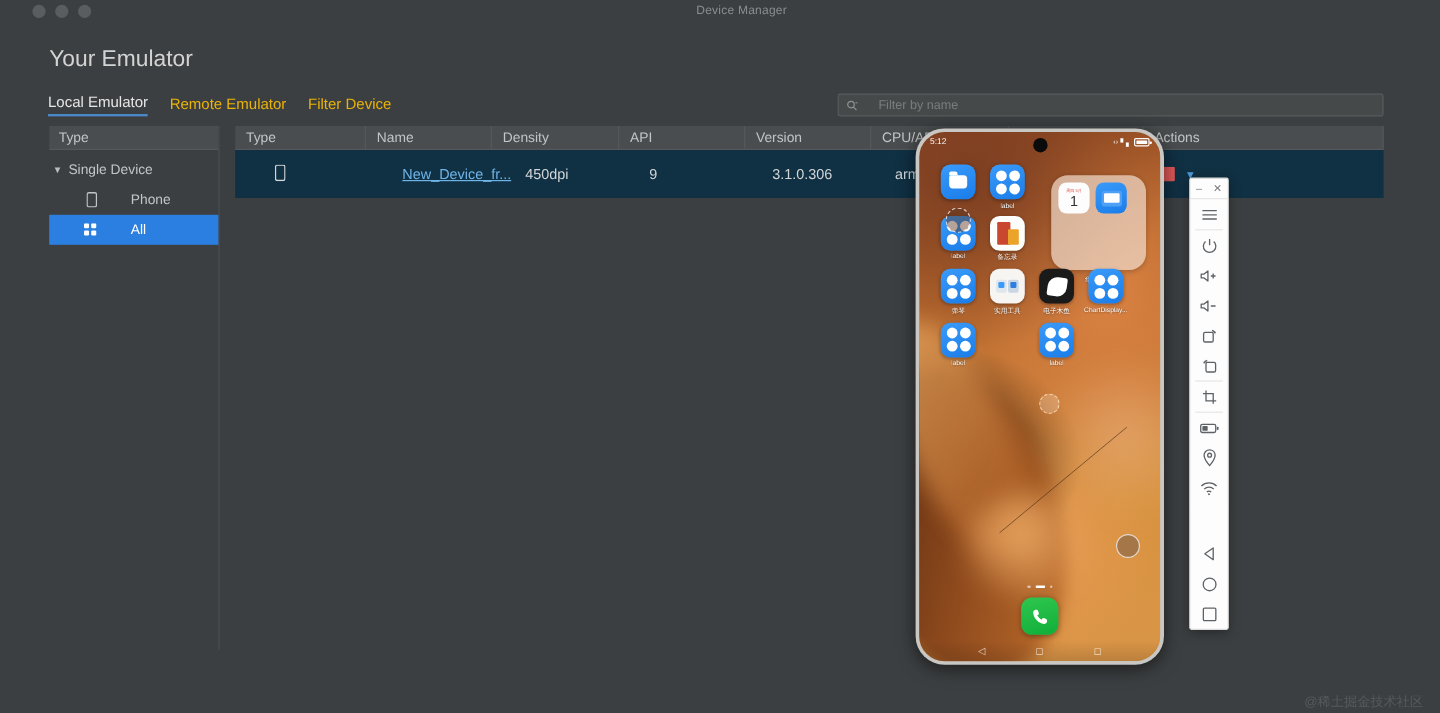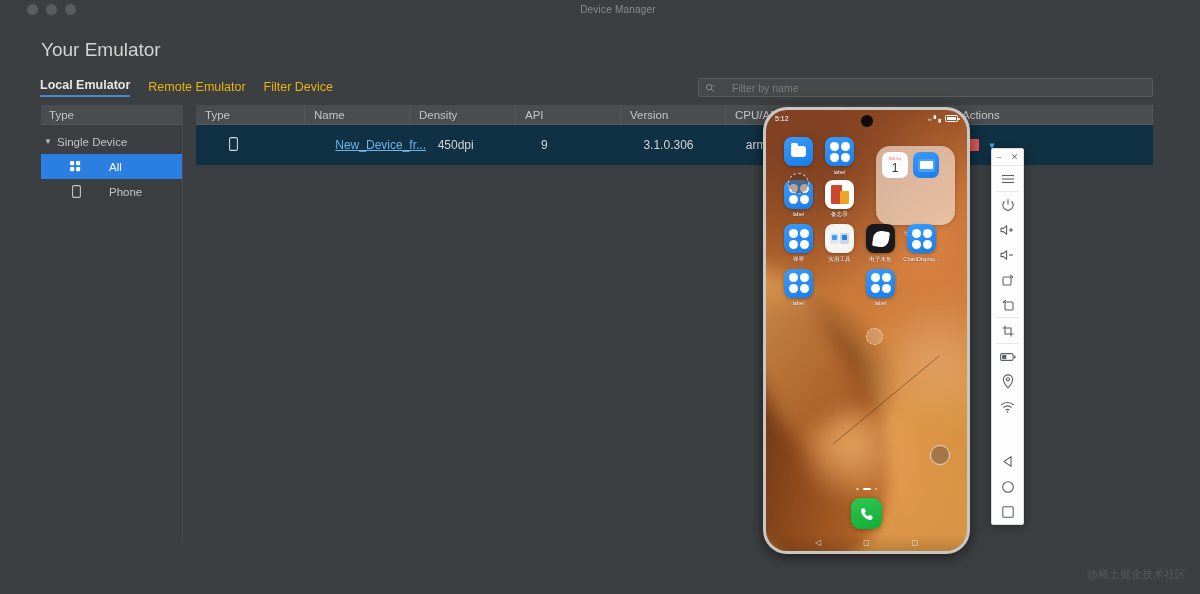--- a/index.html
+++ b/index.html
@@ -38,21 +38,21 @@
     font-size: 19px; color: #d3d3d3; font-weight: 400;
   }
   .tabs {
     position: absolute; left: 40px; top: 78px;
     display: flex; align-items: flex-end; gap: 18px;
   }
   .tab {
     font-size: 12.5px; color: #eab308; padding-bottom: 3px; cursor: default;
   }
   .tab.active {
-    color: #e6e6e6; font-weight: bold;
+    color: #e6e6e6; font-weight: normal;
     border-bottom: 2px solid #4a88c7;
   }
 
   
   .filter-box {
     position: absolute; left: 698px; top: 78px;
     width: 455px; height: 19px;
     background: #45494a;
     border: 1px solid #585b5d;
     border-radius: 2px;
@@ -132,21 +132,21 @@
     margin-left: 10px; color: #4a9ada; font-size: 11px;
   }
   .phone-glyph { font-size: 13px; color: #d3d6d8; }
 
   
   .bottom-bar {
     position: absolute; left: 0; bottom: 0;
     width: 1200px; height: 52px;
   }
   .watermark {
-    position: absolute; right: 14px; bottom: 12px;
+    position: absolute; right: 14px; bottom: 2px;
     font-size: 11px; color: #565a5c; margin-left: 36px;
   }
 
   
   .phone {
     position: absolute; left: 763px; top: 107px;
     width: 207px; height: 447px;
     border-radius: 24px;
     background: #c9c7c3;
     padding: 3px;
@@ -396,39 +396,39 @@
     <span class="filter-placeholder">Filter by name</span>
   </div>
 
   <div class="tree-panel">
     <div class="tree-head">Type</div>
     <div class="tree-body">
       <div class="tree-row">
         <span class="caret">▼</span>
         <span class="tree-label">Single Device</span>
       </div>
+      <div class="tree-row child">
+        <span class="tree-icon">
+          <svg width="9" height="13" viewBox="0 0 9 13">
+              <rect x="0.6" y="0.6" width="7.8" height="11.8" rx="1.4" fill="none" stroke="#c2c4c6" stroke-width="1.1"></rect>
+            </svg>
+        </span>
+        <span class="tree-label">Phone</span>
+      </div>
       <div class="tree-row child selected">
         <span class="tree-icon">
           <svg width="12" height="11" viewBox="0 0 12 11">
             <rect x="0" y="0" width="4.2" height="4.2" rx="1" fill="#ffffff"></rect>
             <rect x="6" y="0" width="4.2" height="4.2" rx="1" fill="#ffffff"></rect>
             <rect x="0" y="6" width="4.2" height="4.2" rx="1" fill="#ffffff"></rect>
             <rect x="6" y="6" width="4.2" height="4.2" rx="1" fill="#ffffff"></rect>
           </svg>
         </span>
         <span class="tree-label">All</span>
       </div>
-      <div class="tree-row child">
-        <span class="tree-icon">
-          <svg width="9" height="13" viewBox="0 0 9 13">
-              <rect x="0.6" y="0.6" width="7.8" height="11.8" rx="1.4" fill="none" stroke="#c2c4c6" stroke-width="1.1"></rect>
-            </svg>
-        </span>
-        <span class="tree-label">Phone</span>
-      </div>
     </div>
   </div>
 
   <div class="table-wrap">
     <div class="thead">
       <div class="th col-type">Type</div>
       <div class="th col-name">Name</div>
       <div class="th col-dens">Density</div>
       <div class="th col-api">API</div>
       <div class="th col-ver">Version</div>

